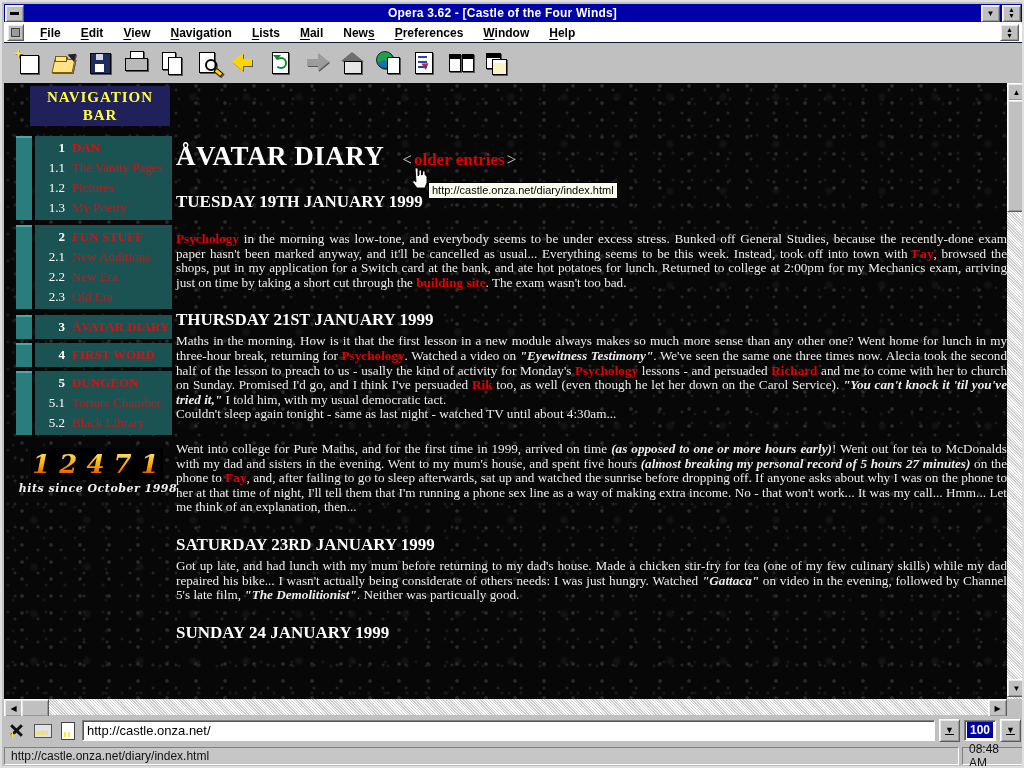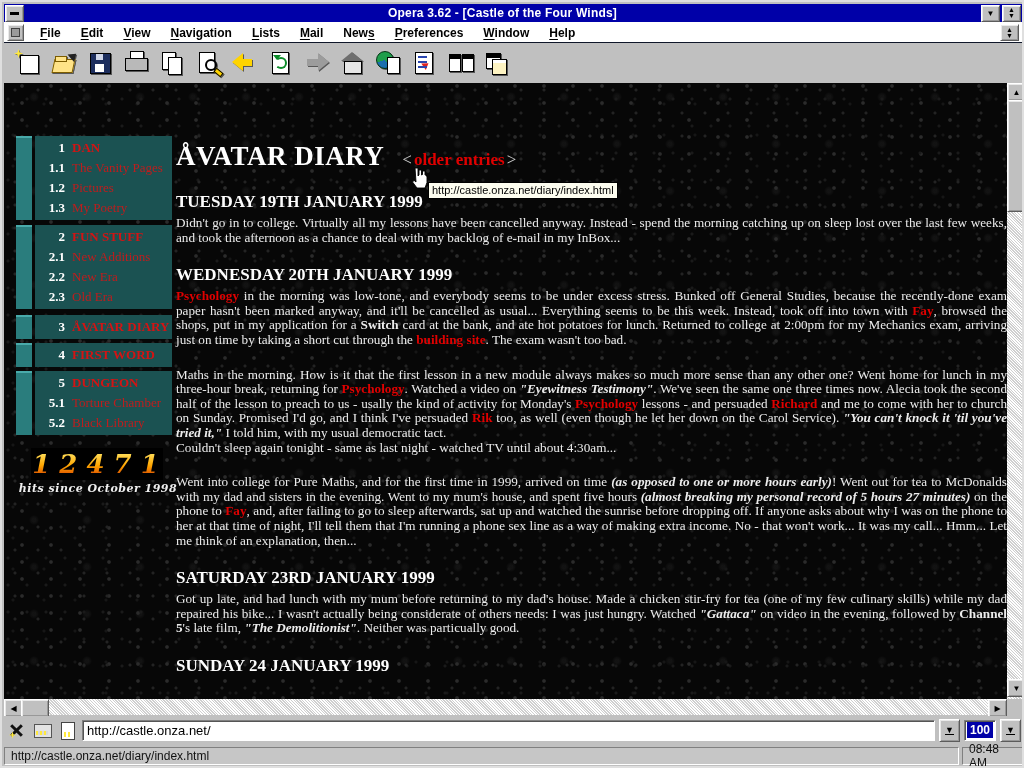--- a/index.html
+++ b/index.html
@@ -81,21 +81,21 @@
     background-size:23px 23px,19px 27px,29px 17px,31px 31px,53px 47px;}
   
   #navbox{position:absolute;left:26px;top:3px;width:140px;height:40px;background:#20205a;
           color:#ffff3c;font:bold 15px "Liberation Serif",serif;text-align:center;
           display:flex;align-items:center;justify-content:center;letter-spacing:1px;line-height:18px;}
   #nav-strip{position:absolute;left:12px;top:53px;width:16px;}
   .strip-seg{background:#2a7d7d;border-top:2px solid #49aaaa;box-sizing:border-box;}
   #nav-blocks{position:absolute;left:31px;top:53px;width:137px;}
   .nav-block{background:#1b5252;padding:2px 0;box-sizing:border-box;}
   .nav-row{display:flex;height:20px;align-items:center;font-family:"Liberation Serif",serif;font-size:13px;}
-  .nav-num{width:30px;text-align:right;color:#fff;flex:none;font-weight:bold;}
+  .nav-num{width:30px;text-align:right;color:#fff;flex:none;}
   .nav-label{margin-left:7px;color:#bf1d1d;white-space:nowrap;}
   .nav-row.sec .nav-num{font-weight:bold;}
   .nav-row.sec .nav-label{font-weight:bold;color:#d31414;}
   #counter{position:absolute;left:27px;top:365px;width:132px;height:32px;background:#000;
            display:flex;align-items:center;justify-content:center;}
   #counter .digits{font:bold italic 26px "DejaVu Serif",serif;letter-spacing:9px;color:#ff9000;padding-left:6px;}
   @supports(-webkit-background-clip:text){
     #counter .digits{background:linear-gradient(#fff27a,#ffa600 55%,#cf2d00);-webkit-background-clip:text;color:transparent;}}
   #hits-caption{position:absolute;left:6px;top:399px;width:176px;text-align:center;
                 color:#efefef;font:italic bold 11px "DejaVu Serif",serif;letter-spacing:.5px;}
@@ -104,21 +104,21 @@
            font-family:"Liberation Serif",serif;}
   #page-h1{font:bold 27px "Liberation Serif",serif;color:#fff;letter-spacing:.5px;display:inline;}
   #older-wrap{font:bold 17px "Liberation Serif",serif;margin-left:14px;}
   #older-wrap .brk{color:#cfcfcf;font-weight:normal;}
   #older-link{color:#e00000;margin:0 2px;}
   .entry{margin-bottom:20px;}
   .eh{font:bold 17px "Liberation Serif",serif;color:#fdfdfd;margin:0 0 4px 0;}
   .eh .ord{font-size:16px;}
   .entry p{margin:0;font-size:13.2px;line-height:14.6px;text-align:justify;color:#ececec;}
   .lnk{color:#e00000;font-weight:bold;}
-  .bold{font-weight:bold;}
+  .bold{font-weight:normal;}
   .bi{font-weight:bold;font-style:italic;}
   #h1row{margin-bottom:20px;}
   
   #tooltip{position:absolute;left:424px;top:99px;height:15px;background:#fdfdef;border:1px solid #000;
            color:#000;font:11px "Liberation Sans",sans-serif;line-height:15px;padding:0 3px;white-space:nowrap;}
   #cursor{position:absolute;left:406px;top:84px;width:18px;height:23px;}
   
   .track{background:#cfcfcf;background-image:repeating-linear-gradient(45deg,#fff 0 1px,transparent 1px 2px);}
   #vscroll{position:absolute;left:1005px;top:81px;width:17px;height:616px;}
   #vscroll .tb-btn,#hscroll .tb-btn{position:absolute;width:17px;height:16px;margin:0;}
@@ -256,20 +256,21 @@
       </div>
     </div>
     <div class="tbtn">
       <div class="ic ic-cascade-windows">
         <i></i>
       </div>
     </div>
   </div>
 
 <div id="viewport">
+  <div id="navbox">NAVIGATION BAR</div>
   <div id="nav-strip">
       <div class="strip-seg" style="height: 84px; margin-bottom: 5px;"></div>
       <div class="strip-seg" style="height: 84px; margin-bottom: 6px;"></div>
       <div class="strip-seg" style="height: 24px; margin-bottom: 4px;"></div>
       <div class="strip-seg" style="height: 24px; margin-bottom: 4px;"></div>
       <div class="strip-seg" style="height: 64px; margin-bottom: 0px;"></div>
     </div>
   <div id="nav-blocks">
       <div class="nav-block" style="margin-bottom: 5px;">
         <div class="nav-row sec">
@@ -340,27 +341,26 @@
   <div id="hits-caption">hits since October 1998</div>
 
   <div id="maincol">
     <div id="h1row">
       <span id="page-h1">ÅVATAR DIARY</span>
       <span id="older-wrap"><span class="brk">&lt;</span><span id="older-link">older entries</span><span class="brk">&gt;</span></span>
     </div>
     <div id="entries">
         <div class="entry">
           <h3 class="eh">TUESDAY 19<span class="ord">TH</span> JANUARY 1999</h3>
-          <p>Didn't go in to college. Virtually all my lessons have been cancelled anyway. Instead - spend the morning catching up on sleep lost over the last few weeks, and took the afternoon as a chance to deal with my backlog of e-mail in my InBox...</p>
-        </div>
-        <div class="entry">
-          <h3 class="eh">WEDNESDAY 20<span class="ord">TH</span> JANUARY 1999</h3>
+        </div>
+        <div class="entry">
           <p><span class="lnk">Psychology</span> in the morning was low-tone, and everybody seems to be under excess stress. Bunked off General Studies, because the recently-done exam paper hasn't been marked anyway, and it'll be cancelled as usual... Everything seems to be this week. Instead, took off into town with <span class="lnk">Fay</span>, browsed the shops, put in my application for a <span class="bold">Switch</span> card at the bank, and ate hot potatoes for lunch. Returned to college at 2:00pm for my Mechanics exam, arriving just on time by taking a short cut through the <span class="lnk">building site</span>. The exam wasn't too bad.</p>
         </div>
         <div class="entry">
+          <h3 class="eh">THURSDAY 21<span class="ord">ST</span> JANUARY 1999</h3>
           <p>Maths in the morning. How is it that the first lesson in a new module always makes so much more sense than any other one? Went home for lunch in my three-hour break, returning for <span class="lnk">Psychology</span>. Watched a video on <span class="bi">"Eyewitness Testimony"</span>. We've seen the same one three times now. Alecia took the second half of the lesson to preach to us - usally the kind of activity for Monday's <span class="lnk">Psychology</span> lessons - and persuaded <span class="lnk">Richard</span> and me to come with her to church on Sunday. Promised I'd go, and I think I've persuaded <span class="lnk">Rik</span> too, as well (even though he let her down on the Carol Service). <span class="bi">"You can't knock it 'til you've tried it,"</span> I told him, with my usual democratic tact.</p>
           <p>Couldn't sleep again tonight - same as last night - watched TV until about 4:30am...</p>
         </div>
         <div class="entry">
           <p>Went into college for Pure Maths, and for the first time in 1999, arrived on time <span class="bi">(as opposed to one or more hours early)</span>! Went out for tea to McDonalds with my dad and sisters in the evening. Went to my mum's house, and spent five hours <span class="bi">(almost breaking my personal record of 5 hours 27 minutes)</span> on the phone to <span class="lnk">Fay</span>, and, after failing to go to sleep afterwards, sat up and watched the sunrise before dropping off. If anyone asks about why I was on the phone to her at that time of night, I'll tell them that I'm running a phone sex line as a way of making extra income. No - that won't work... It was my call... Hmm... Let me think of an explanation, then...</p>
         </div>
         <div class="entry">
           <h3 class="eh">SATURDAY 23<span class="ord">RD</span> JANUARY 1999</h3>
           <p>Got up late, and had lunch with my mum before returning to my dad's house. Made a chicken stir-fry for tea (one of my few culinary skills) while my dad repaired his bike... I wasn't actually being considerate of others needs: I was just hungry. Watched <span class="bi">"Gattaca"</span> on video in the evening, followed by <span class="bold">Channel 5</span>'s late film, <span class="bi">"The Demolitionist"</span>. Neither was particually good.</p>
         </div>

